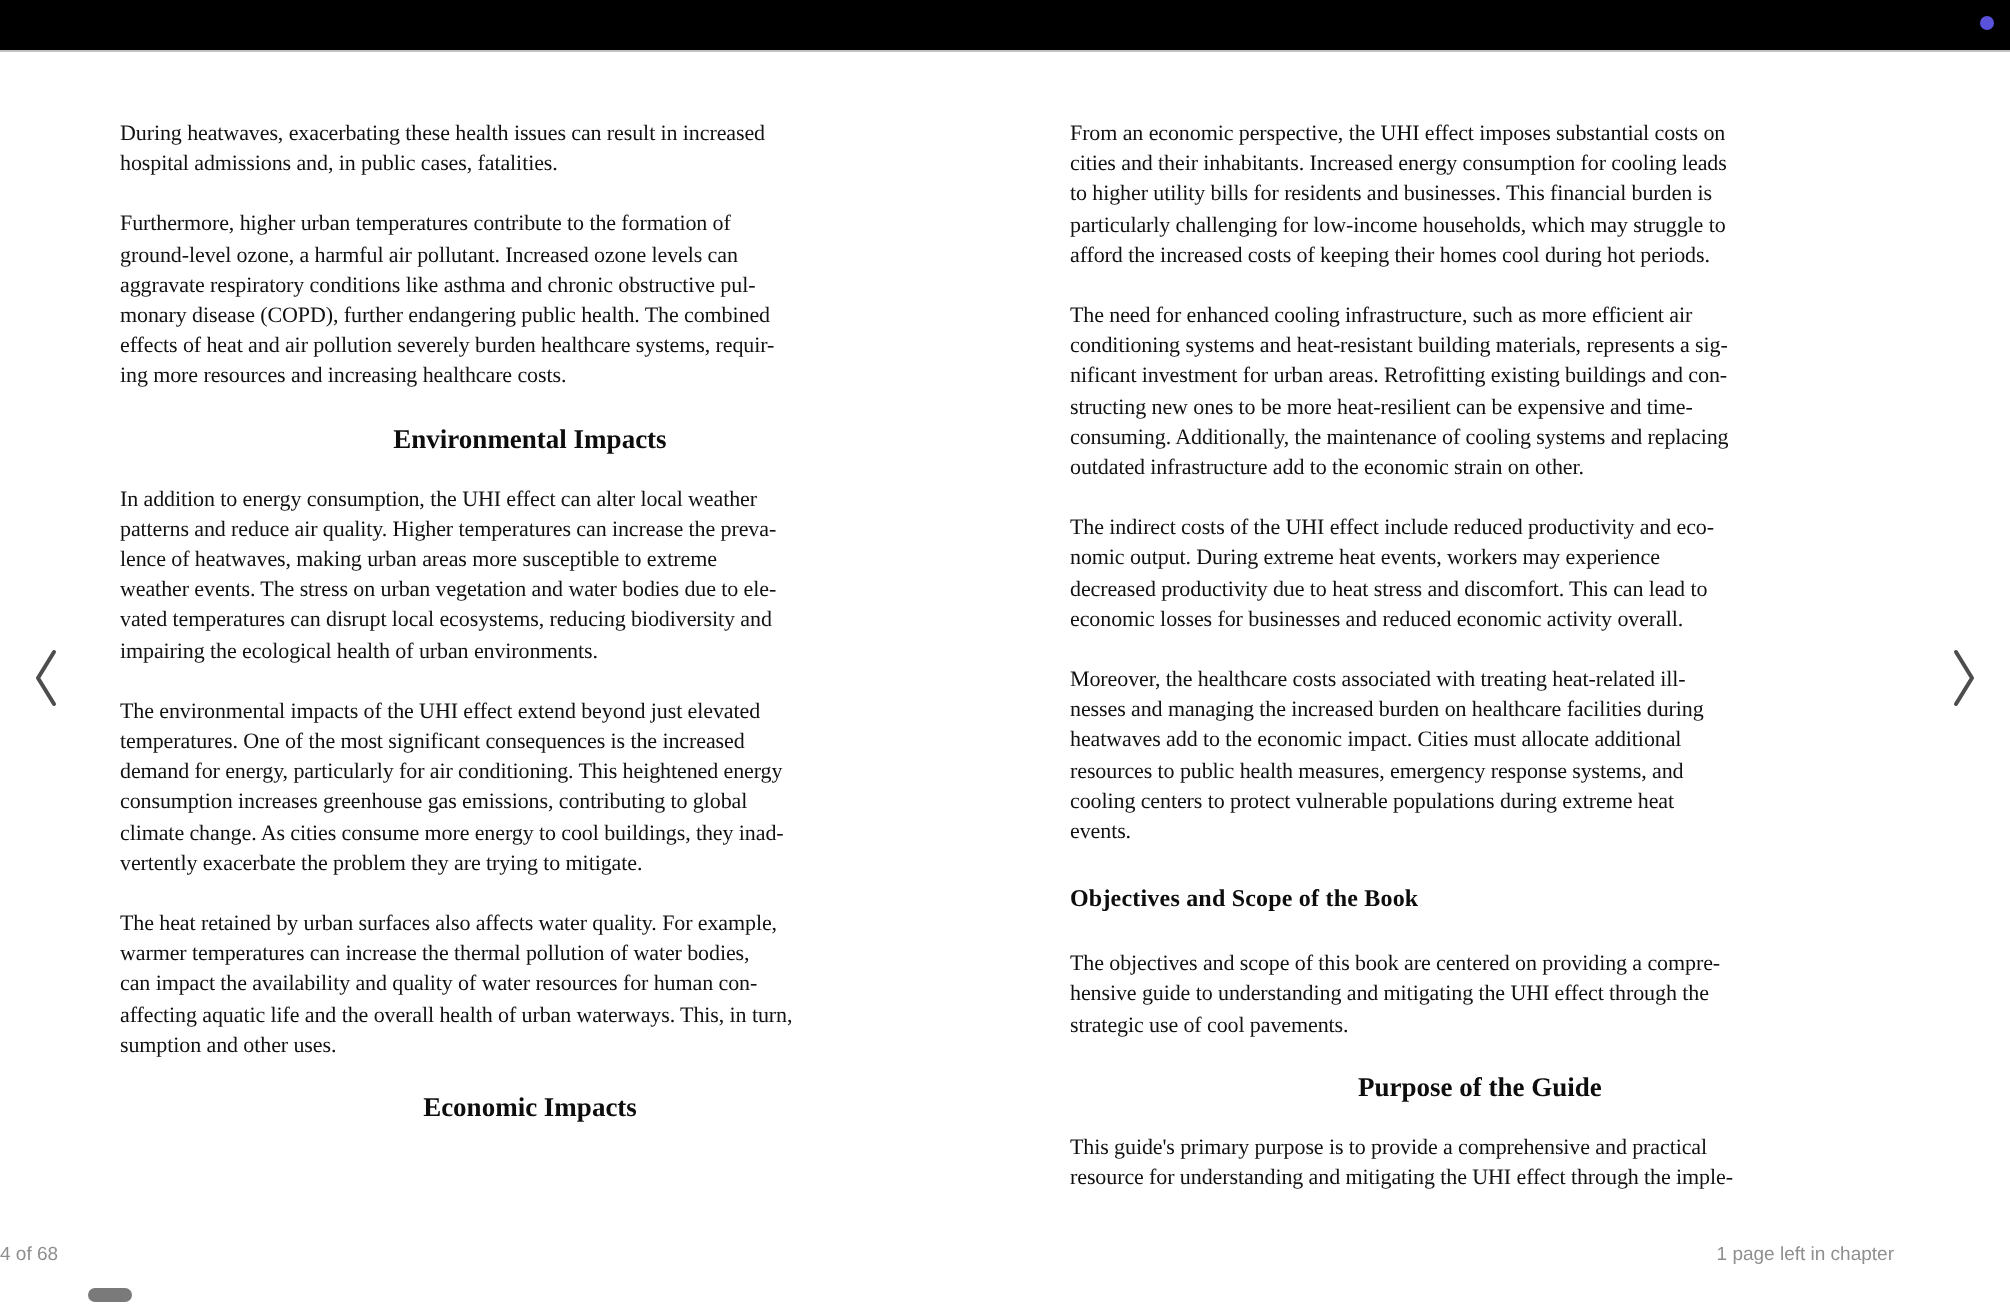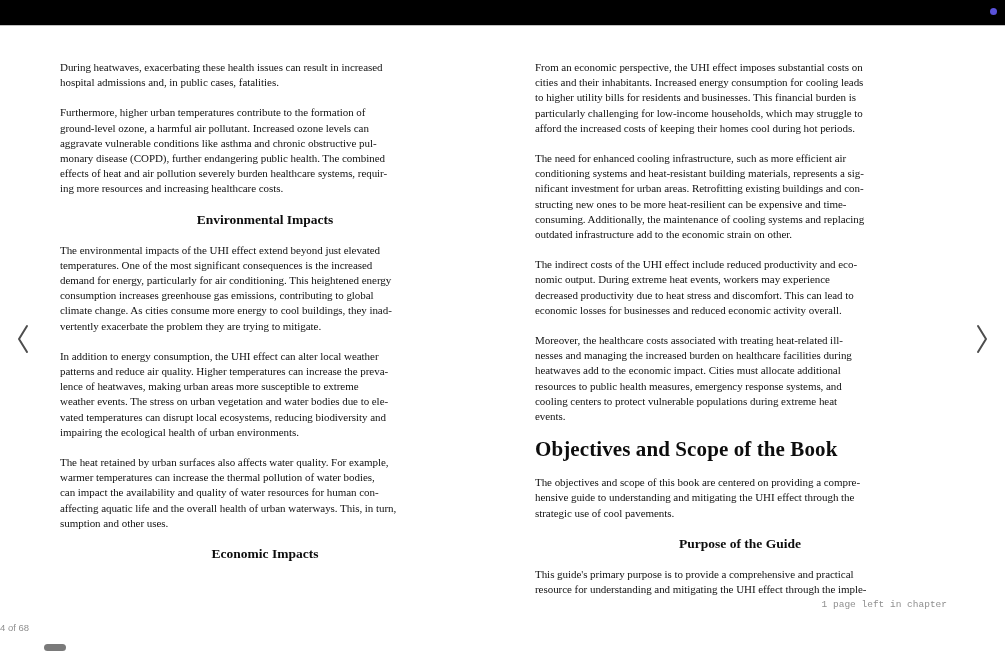--- a/index.html
+++ b/index.html
@@ -41,34 +41,34 @@
   .block-p { margin-bottom: 15px; }
   .block-p .line {
     font-size: 11px; line-height: 15.2px; color: #111;
     white-space: nowrap; letter-spacing: -0.05px;
   }
   .block-h3 {
     font-size: 13.5px; font-weight: bold; color: #0d0d0d;
     margin: 3px 0 15px 0; line-height: 16px; text-align: center;
   }
   .block-h2 {
-    font-size: 21px; font-weight: bold; color: #0d0d0d;
+    font-size: 12px; font-weight: bold; color: #0d0d0d;
     margin: 7px 0 16px 0; line-height: 20px; letter-spacing: 0.1px;
   }
 
   
   .footer-center {
     position: absolute; top: 622px; left: 0; width: 100%;
     text-align: left;
     font-family: "Liberation Sans", sans-serif;
     font-size: 9.5px; color: #8f8f8f;
   }
   .footer-right {
-    position: absolute; top: 599px; right: 58px;
-    font-family: Liberation Mono, monospace;
+    position: absolute; top: 622px; right: 58px;
+    font-family: Liberation Sans, sans-serif;
     font-size: 9.5px; color: #8f8f8f;
   }
   .progress-pill {
     position: absolute; left: 44px; top: 644px; width: 22px; height: 7px;
     border-radius: 4px; background: #7a7a7a; border: none; cursor: pointer;
   }
 </style>
 </head>
 <body>
 
@@ -96,41 +96,41 @@
 
   <div class="page-content">
     <div class="column" id="col-0">
         <div class="block-p">
           <div class="line">During heatwaves, exacerbating these health issues can result in increased</div>
           <div class="line">hospital admissions and, in public cases, fatalities.</div>
         </div>
         <div class="block-p">
           <div class="line">Furthermore, higher urban temperatures contribute to the formation of</div>
           <div class="line">ground-level ozone, a harmful air pollutant. Increased ozone levels can</div>
-          <div class="line">aggravate vulnerable conditions like asthma and chronic obstructive pul-</div>
+          <div class="line">aggravate respiratory conditions like asthma and chronic obstructive pul-</div>
           <div class="line">monary disease (COPD), further endangering public health. The combined</div>
           <div class="line">effects of heat and air pollution severely burden healthcare systems, requir-</div>
           <div class="line">ing more resources and increasing healthcare costs.</div>
         </div>
         <div class="block-h3">Environmental Impacts</div>
+        <div class="block-p">
+          <div class="line">In addition to energy consumption, the UHI effect can alter local weather</div>
+          <div class="line">patterns and reduce air quality. Higher temperatures can increase the preva-</div>
+          <div class="line">lence of heatwaves, making urban areas more susceptible to extreme</div>
+          <div class="line">weather events. The stress on urban vegetation and water bodies due to ele-</div>
+          <div class="line">vated temperatures can disrupt local ecosystems, reducing biodiversity and</div>
+          <div class="line">impairing the ecological health of urban environments.</div>
+        </div>
         <div class="block-p">
           <div class="line">The environmental impacts of the UHI effect extend beyond just elevated</div>
           <div class="line">temperatures. One of the most significant consequences is the increased</div>
           <div class="line">demand for energy, particularly for air conditioning. This heightened energy</div>
           <div class="line">consumption increases greenhouse gas emissions, contributing to global</div>
           <div class="line">climate change. As cities consume more energy to cool buildings, they inad-</div>
           <div class="line">vertently exacerbate the problem they are trying to mitigate.</div>
-        </div>
-        <div class="block-p">
-          <div class="line">In addition to energy consumption, the UHI effect can alter local weather</div>
-          <div class="line">patterns and reduce air quality. Higher temperatures can increase the preva-</div>
-          <div class="line">lence of heatwaves, making urban areas more susceptible to extreme</div>
-          <div class="line">weather events. The stress on urban vegetation and water bodies due to ele-</div>
-          <div class="line">vated temperatures can disrupt local ecosystems, reducing biodiversity and</div>
-          <div class="line">impairing the ecological health of urban environments.</div>
         </div>
         <div class="block-p">
           <div class="line">The heat retained by urban surfaces also affects water quality. For example,</div>
           <div class="line">warmer temperatures can increase the thermal pollution of water bodies,</div>
           <div class="line">can impact the availability and quality of water resources for human con-</div>
           <div class="line">affecting aquatic life and the overall health of urban waterways. This, in turn,</div>
           <div class="line">sumption and other uses.</div>
         </div>
         <div class="block-h3">Economic Impacts</div>
       </div>

